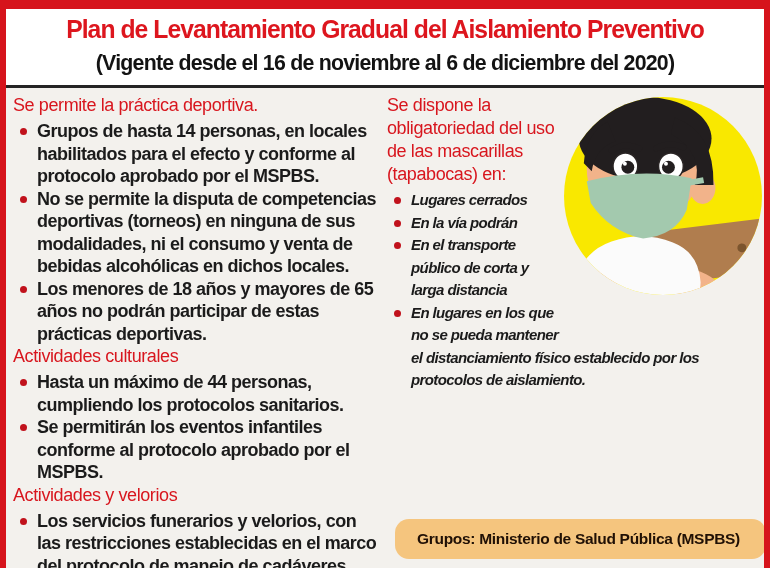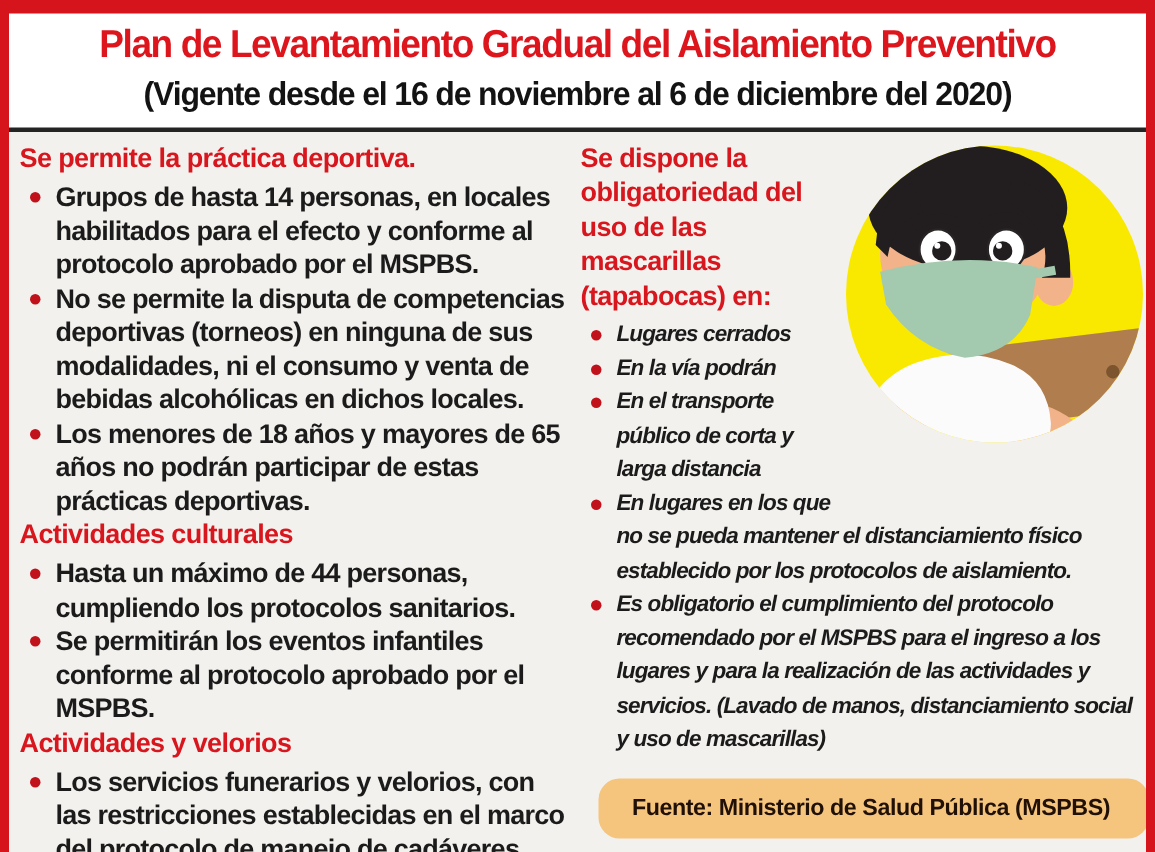--- a/index.html
+++ b/index.html
@@ -62,21 +62,21 @@
     gap: 8px;
     padding: 4px 8px 0 13px;
     height: 484px;
   }
   .col-left { width: 366px; flex: none; }
   .col-right { flex: 1; min-width: 0; }
 
   h2.section-heading {
     color: #d8161e;
     font-size: 18px;
-    font-weight: bold;
+    font-weight: normal;
     letter-spacing: -0.4px;
     line-height: 23px;
     margin: 0 0 3px 0;
   }
   h2.first { margin-top: 2px; }
 
   ul.bullets { list-style: none; }
   ul.bullets li {
     position: relative;
     padding-left: 24px;
@@ -203,19 +203,18 @@
           </g>
         </svg>
       </div>
 
       <h2 class="section-heading first">Se dispone la obligatoriedad del uso de las mascarillas (tapabocas) en:</h2>
       <ul class="bullets">
         <li><span class="dot"></span><span>Lugares cerrados</span></li>
         <li><span class="dot"></span><span>En la vía podrán</span></li>
         <li><span class="dot"></span><span>En el transporte público de corta y larga distancia</span></li>
         <li><span class="dot"></span><span>En lugares en los que no se pueda mantener el distanciamiento físico establecido por los protocolos de aislamiento.</span></li>
-        <li><span class="dot"></span><span>Es obligatorio el cumplimiento del protocolo recomendado por el MSPBS para el ingreso a los lugares y para la realización de las actividades y servicios. (Lavado de manos, distanciamiento social y uso de mascarillas)</span></li>
       </ul>
     </div>
   </div>
 
-  <div class="source-badge">Fuente: Ministerio de Salud Pública (MSPBS)</div>
+  <div class="source-badge">Grupos: Ministerio de Salud Pública (MSPBS)</div>
 </div>
 
 </body></html>

